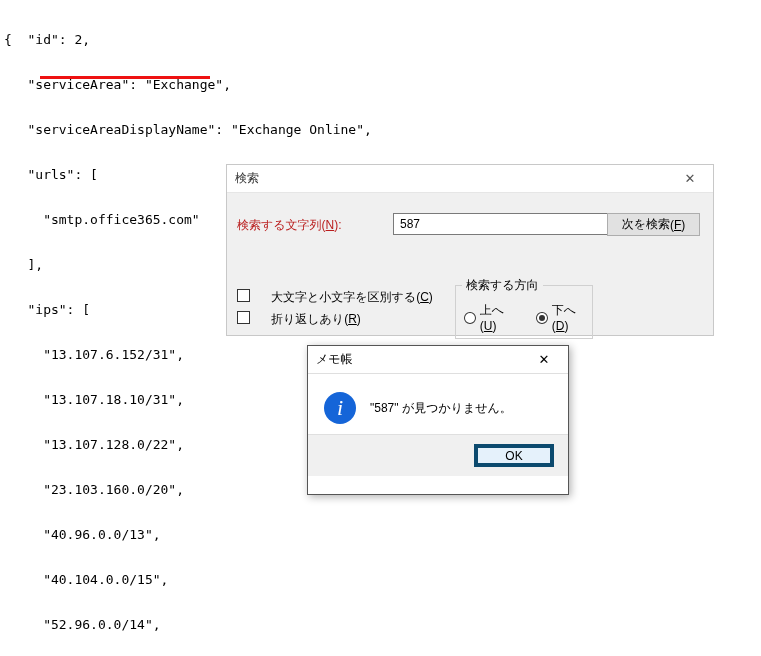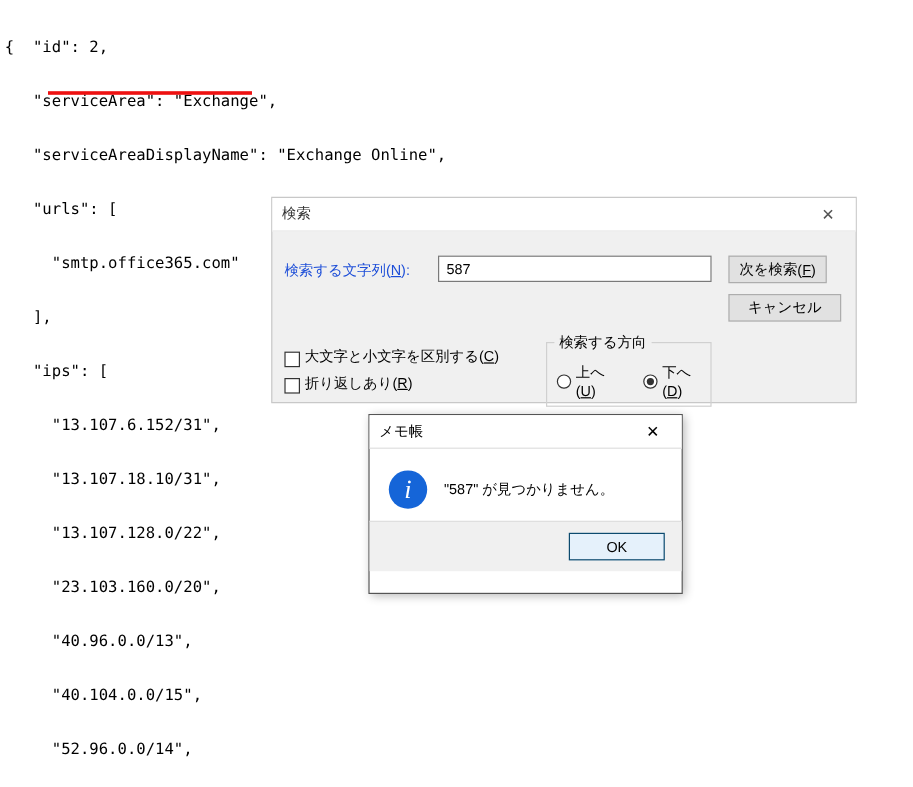--- a/index.html
+++ b/index.html
@@ -53,28 +53,29 @@
     margin-left: auto;
     width: 30px; height: 20px;
     display: flex; align-items: center; justify-content: center;
     color: #555;
     font-size: 13px;
   }
   .find-body {
     position: relative;
     height: calc(100% - 28px);
   }
-  .lbl { position: absolute; font-size: 12px; color: #1d4ed8; }
+  .lbl { position: absolute; font-size: 12px; color: #b91c1c; }
   .txt-input {
     position: absolute;
     height: 22px;
     border: 1px solid #7a7a7a;
     background: #fff;
     padding: 2px 6px;
     font-size: 12px;
+    margin-left: 28px;
   }
   .btn {
     position: absolute;
     height: 23px;
     background: #e1e1e1;
     border: 1px solid #adadad;
     font-size: 12px;
     display: flex;
     align-items: center;
     justify-content: center;
@@ -87,23 +88,23 @@
   .groupbox-title {
     position: absolute;
     top: -9px; left: 6px;
     background: #f0f0f0;
     padding: 0 4px;
     font-size: 12px;
   }
   .chk {
     position: absolute;
     display: flex;
-    align-items: flex-end;
-    font-size: 12px;
-    gap: 4px;
+    align-items: flex-start;
+    font-size: 12px;
+    gap: 21px;
   }
   .chkbox { width: 13px; height: 13px; border: 1px solid #333; background: #fff; }
   .radio {
     display: flex;
     align-items: center;
     font-size: 12px;
     gap: 4px;
   }
   .radiobtn { width: 12px; height: 12px; border: 1px solid #333; border-radius: 50%; background: #fff; display: flex; align-items: center; justify-content: center; }
   .radiobtn.checked::after { content:""; width:6px; height:6px; border-radius:50%; background:#333; }
@@ -152,21 +153,21 @@
     background: #f0f0f0;
     height: 42px;
     display: flex;
     align-items: center;
     justify-content: flex-end;
     padding-right: 14px;
     border-top: 1px solid #dfdfdf;
   }
   .msg-btn {
     width: 80px; height: 23px;
-    border: 1px solid #0c4a6e;
+    border: 4px solid #0c4a6e;
     background: #e5f1fb;
     font-size: 12px;
     display: flex; align-items: center; justify-content: center;
   }
   .u { text-decoration: underline; }
 </style>
 </head>
 <body>
 
 <div class="code-area">
@@ -218,25 +219,22 @@
 <div class="find-dialog">
   <div class="find-title">
     <span>検索</span>
     <div class="close">✕</div>
   </div>
   <div class="find-body">
     <div class="lbl" style="top:24px;left:10px">
       <span>検索する文字列</span>(<span class="u">N</span>):
     </div>
     <input class="txt-input" style="top: 20px; left: 138px; width: 228px;" value="587">
-    <div class="btn" style="top:20px;left:380px;width:82px">
+    <div class="btn" style="top:20px;left:380px;width:93px">
       <span>次を検索</span>(<span class="u">F</span>)
-    </div>
-    <div class="btn" style="top:52px;left:380px;width:94px">
-      <span>キャンセル</span>
     </div>
 
     <div class="groupbox" style="top:64px;left:228px;width:138px;height:54px">
       <div class="groupbox-title">検索する方向</div>
       <div style="position:absolute;top:16px;left:8px;display:flex;gap:16px">
         <label class="radio">
           <span class="radiobtn"></span>
           <span><span>上へ</span>(<span class="u">U</span>)</span>
         </label>
         <label class="radio">

